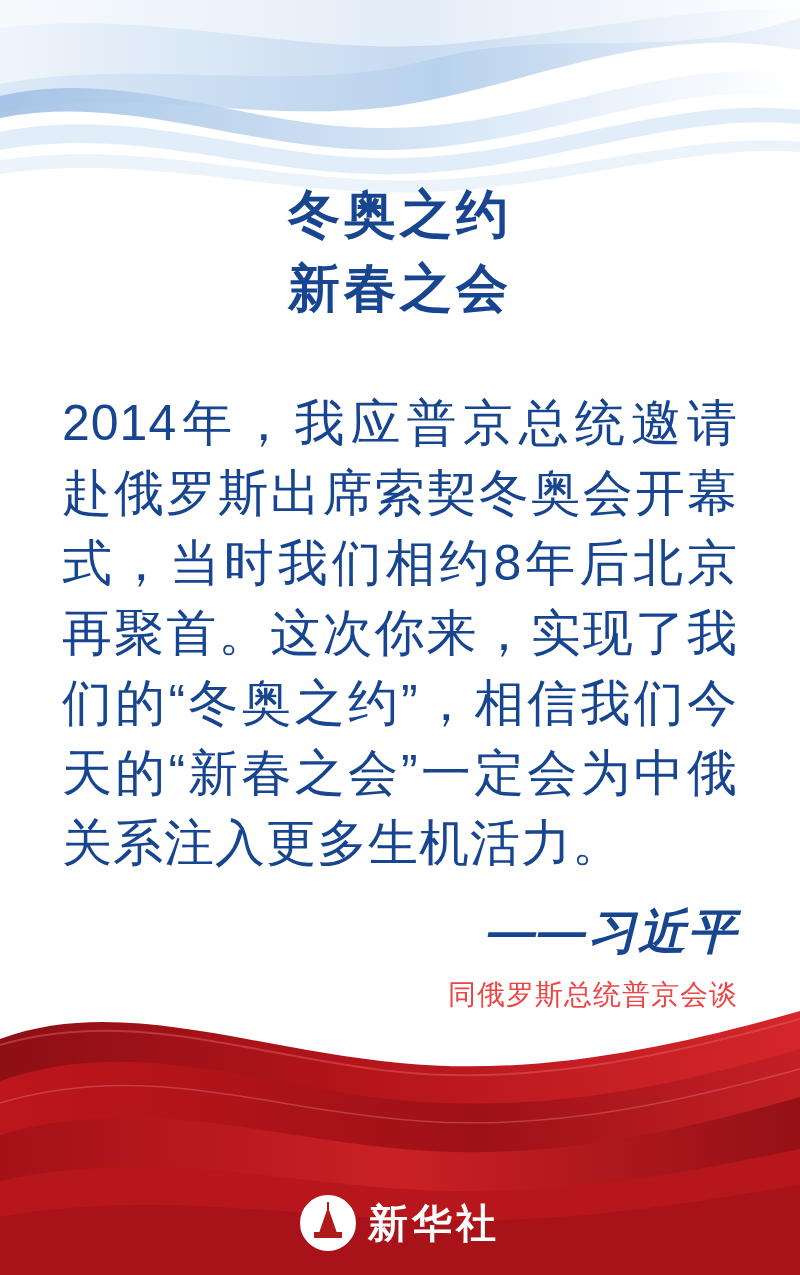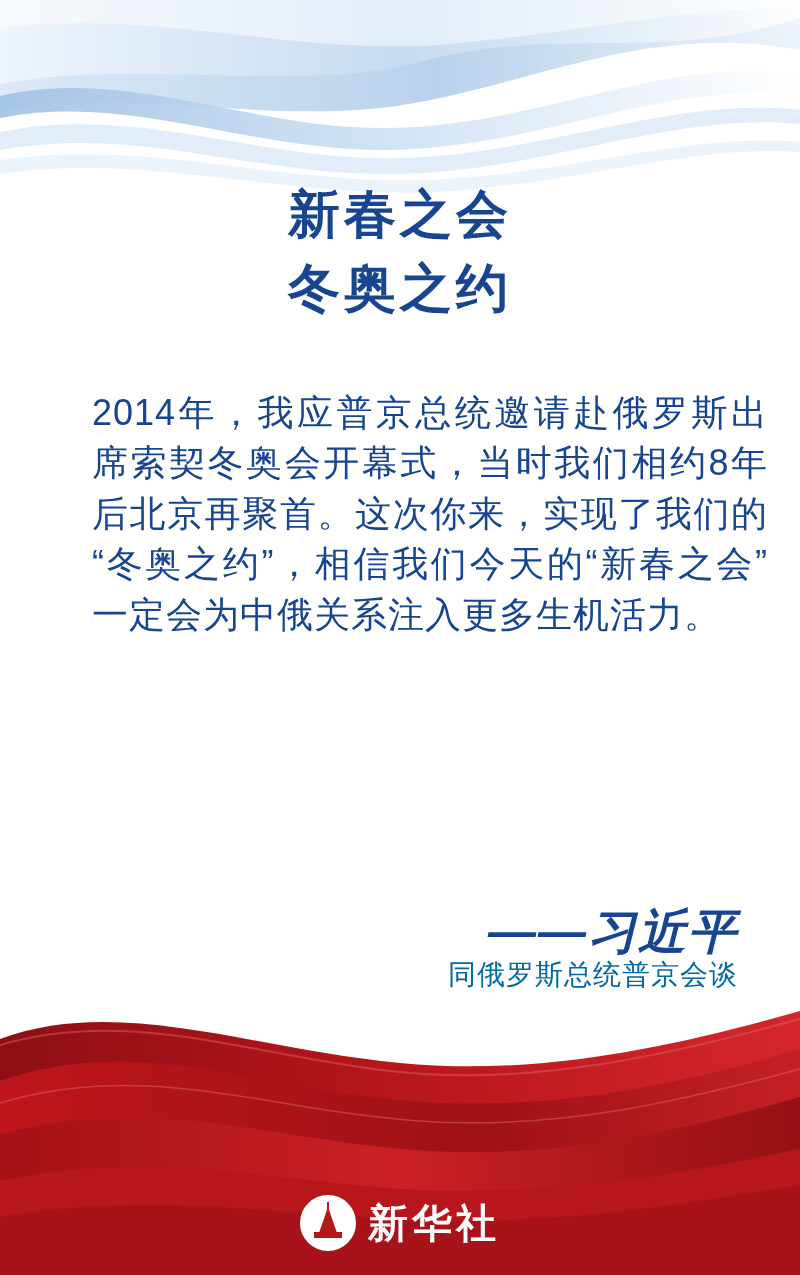--- a/index.html
+++ b/index.html
@@ -55,48 +55,47 @@
   }
   .headline .hl-line { display: block; }
 
   
   .quote {
     position: absolute;
     top: 388px;
     left: 62px;
     width: 676px;
     color: #17458f;
-    font-size: 36px;
+    font-size: 50px;
     line-height: 1.40;
     letter-spacing: 1px;
     text-align: justify;
     text-justify: inter-ideograph;
-    margin-left: 30px;
   }
 
   
   .signature {
     position: absolute;
     top: 900px;
     left: 0;
     width: 738px;
     text-align: right;
     color: #17458f;
     font-size: 48px;
     font-weight: bold;
     letter-spacing: 2px;
     font-style: italic;
   }
   .meta {
     position: absolute;
-    top: 956px;
+    top: 976px;
     left: 0;
     width: 738px;
     text-align: right;
-    color: #0369a1;
+    color: #ef4444;
     font-size: 28px;
     line-height: 1.38;
     letter-spacing: 1px;
   }
   .meta span { display: block; }
 
   
   .logo {
     position: absolute;
     left: 0;
@@ -191,22 +190,22 @@
       <path d="M0,0 L800,0 L800,50 C640,20 520,92 380,108 C250,122 120,86 0,112 Z" fill="url(#g1)"></path>
       <path d="M0,0 L800,0 L800,18 C660,64 560,24 420,62 C300,94 140,58 0,84 Z" fill="url(#g2)" opacity="0.85"></path>
       <path d="M0,96 C130,66 250,130 390,128 C540,126 660,56 800,74 L800,96 C660,80 540,148 390,150 C250,152 130,92 0,118 Z" fill="url(#g3)" opacity="0.9"></path>
       <path d="M0,132 C140,104 260,162 400,158 C550,154 670,96 800,110 L800,124 C670,112 550,170 400,174 C260,178 140,124 0,150 Z" fill="#dceaf8" opacity="0.85"></path>
       <path d="M0,160 C150,138 280,186 430,180 C570,174 690,132 800,142 L800,152 C690,144 570,186 430,192 C280,198 150,152 0,174 Z" fill="#e9f2fb" opacity="0.9"></path>
       <path d="M0,28 C160,8 300,58 450,44 C600,30 700,4 800,10 L800,0 L0,0 Z" fill="#ffffff" opacity="0.5"></path>
     </svg>
   </div>
 
   <div class="headline">
+    <span class="hl-line">冬奥之约</span>
     <span class="hl-line">新春之会</span>
-    <span class="hl-line">冬奥之约</span>
   </div>
 
   <div class="quote">2014年，我应普京总统邀请赴俄罗斯出席索契冬奥会开幕式，当时我们相约8年后北京再聚首。这次你来，实现了我们的“冬奥之约”，相信我们今天的“新春之会”一定会为中俄关系注入更多生机活力。</div>
 
   <div class="signature">——习近平</div>
 
   <div class="meta">
     <span>同俄罗斯总统普京会谈</span>
   </div>
 

